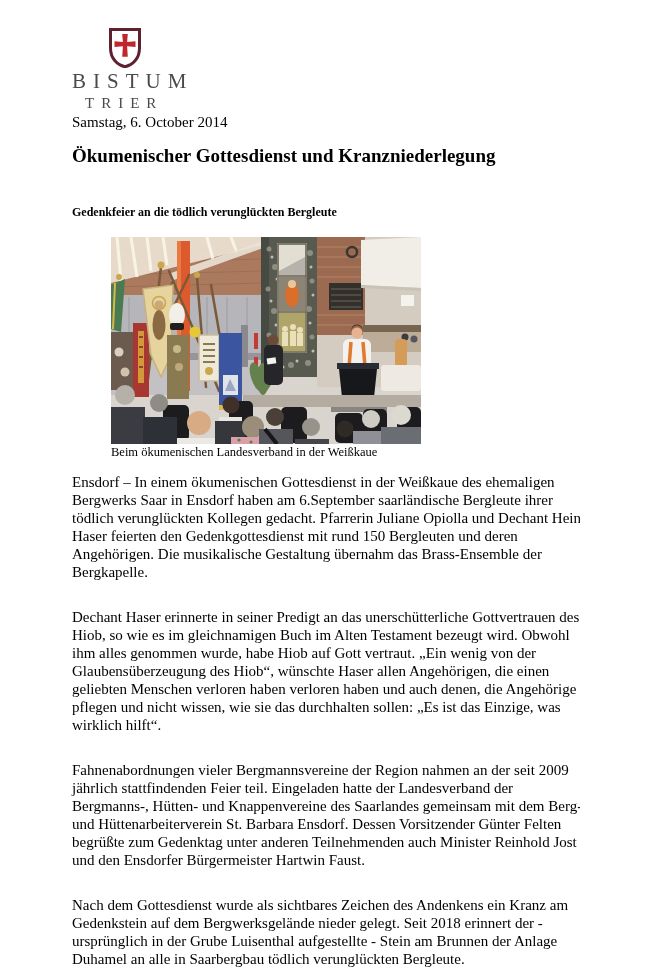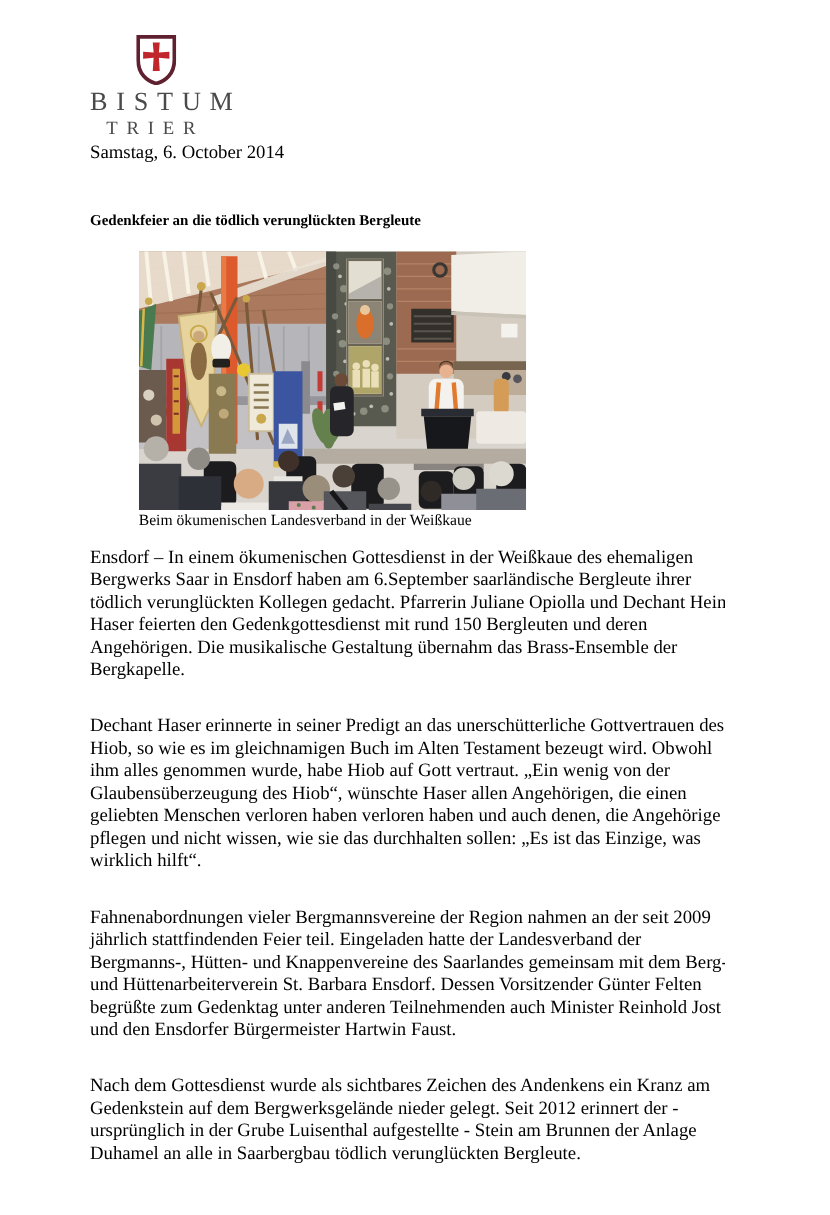--- a/index.html
+++ b/index.html
@@ -61,20 +61,21 @@
         <path d="M13.2,6 h5.6 l-0.7,8 l8.4,-0.7 v5.6 l-8.4,-0.7 l0.7,10.5 h-5.6 l0.7,-10.5 l-8.4,0.7 v-5.6 l8.4,0.7 Z" fill="#c0272d"></path>
       </svg>
     </div>
     <div class="logo-text">
       <div class="logo-line1">BISTUM</div>
       <div class="logo-line2">TRIER</div>
     </div>
     <div class="date-line">Samstag, 6. October 2014</div>
   </header>
 
+  <h1 class="article-title">Ökumenischer Gottesdienst und Kranzniederlegung</h1>
   <h2 class="article-subtitle">Gedenkfeier an die tödlich verunglückten Bergleute</h2>
 
   <figure class="article-figure">
     <div class="photo">
 
       <svg width="310" height="207" viewBox="0 0 310 207" xmlns="http://www.w3.org/2000/svg">
         <rect width="310" height="207" fill="#d9d4cd"></rect>
 
         <rect x="0" y="0" width="152" height="64" fill="#ab7a5e"></rect>
         <g stroke="#8f6047" stroke-width="1" opacity="0.45">
@@ -306,15 +307,15 @@
         <circle cx="290" cy="178" r="10" fill="#dcd9d1"></circle>
         <rect x="270" y="190" width="40" height="17" fill="#6b6d75"></rect>
       </svg>
     </div>
     <figcaption class="photo-caption">Beim ökumenischen Landesverband in der Weißkaue</figcaption>
   </figure>
 
   <p class="para para-first">Ensdorf – In einem ökumenischen Gottesdienst in der Weißkaue des ehemaligen Bergwerks Saar in Ensdorf haben am 6.September saarländische Bergleute ihrer tödlich verunglückten Kollegen gedacht. Pfarrerin Juliane Opiolla und Dechant Heinz Haser feierten den Gedenkgottesdienst mit rund 150 Bergleuten und deren Angehörigen. Die musikalische Gestaltung übernahm das Brass-Ensemble der Bergkapelle.</p>
   <p class="para">Dechant Haser erinnerte in seiner Predigt an das unerschütterliche Gottvertrauen des Hiob, so wie es im gleichnamigen Buch im Alten Testament bezeugt wird. Obwohl ihm alles genommen wurde, habe Hiob auf Gott vertraut. „Ein wenig von der Glaubensüberzeugung des Hiob“, wünschte Haser allen Angehörigen, die einen geliebten Menschen verloren haben verloren haben und auch denen, die Angehörige pflegen und nicht wissen, wie sie das durchhalten sollen: „Es ist das Einzige, was wirklich hilft“.</p>
   <p class="para">Fahnenabordnungen vieler Bergmannsvereine der Region nahmen an der seit 2009 jährlich stattfindenden Feier teil. Eingeladen hatte der Landesverband der Bergmanns-, Hütten- und Knappenvereine des Saarlandes gemeinsam mit dem Berg- und Hüttenarbeiterverein St. Barbara Ensdorf. Dessen Vorsitzender Günter Felten begrüßte zum Gedenktag unter anderen Teilnehmenden auch Minister Reinhold Jost und den Ensdorfer Bürgermeister Hartwin Faust.</p>
-  <p class="para para-last">Nach dem Gottesdienst wurde als sichtbares Zeichen des Andenkens ein Kranz am Gedenkstein auf dem Bergwerksgelände nieder gelegt. Seit 2012 erinnert der - ursprünglich in der Grube Luisenthal aufgestellte - Stein am Brunnen der Anlage Duhamel an alle in Saarbergbau tödlich verunglückten Bergleute.</p>
+  <p class="para para-last">Nach dem Gottesdienst wurde als sichtbares Zeichen des Andenkens ein Kranz am Gedenkstein auf dem Bergwerksgelände nieder gelegt. Seit 2018 erinnert der - ursprünglich in der Grube Luisenthal aufgestellte - Stein am Brunnen der Anlage Duhamel an alle in Saarbergbau tödlich verunglückten Bergleute.</p>
 
 </div>
 
 </body></html>

